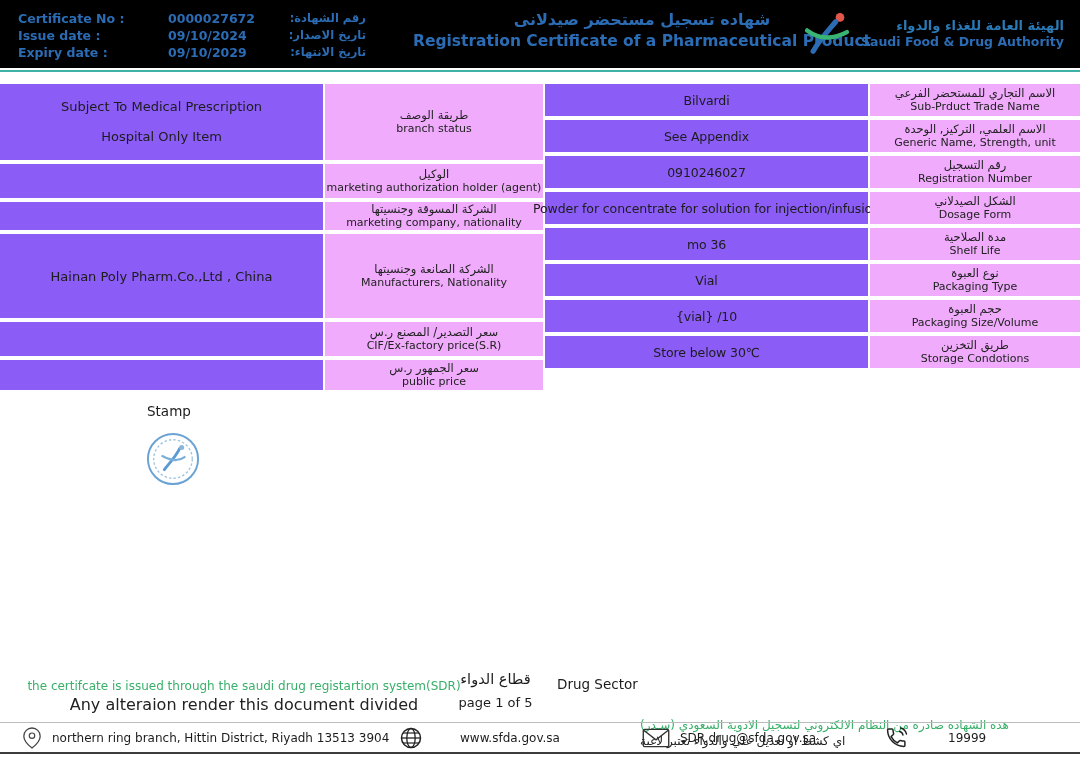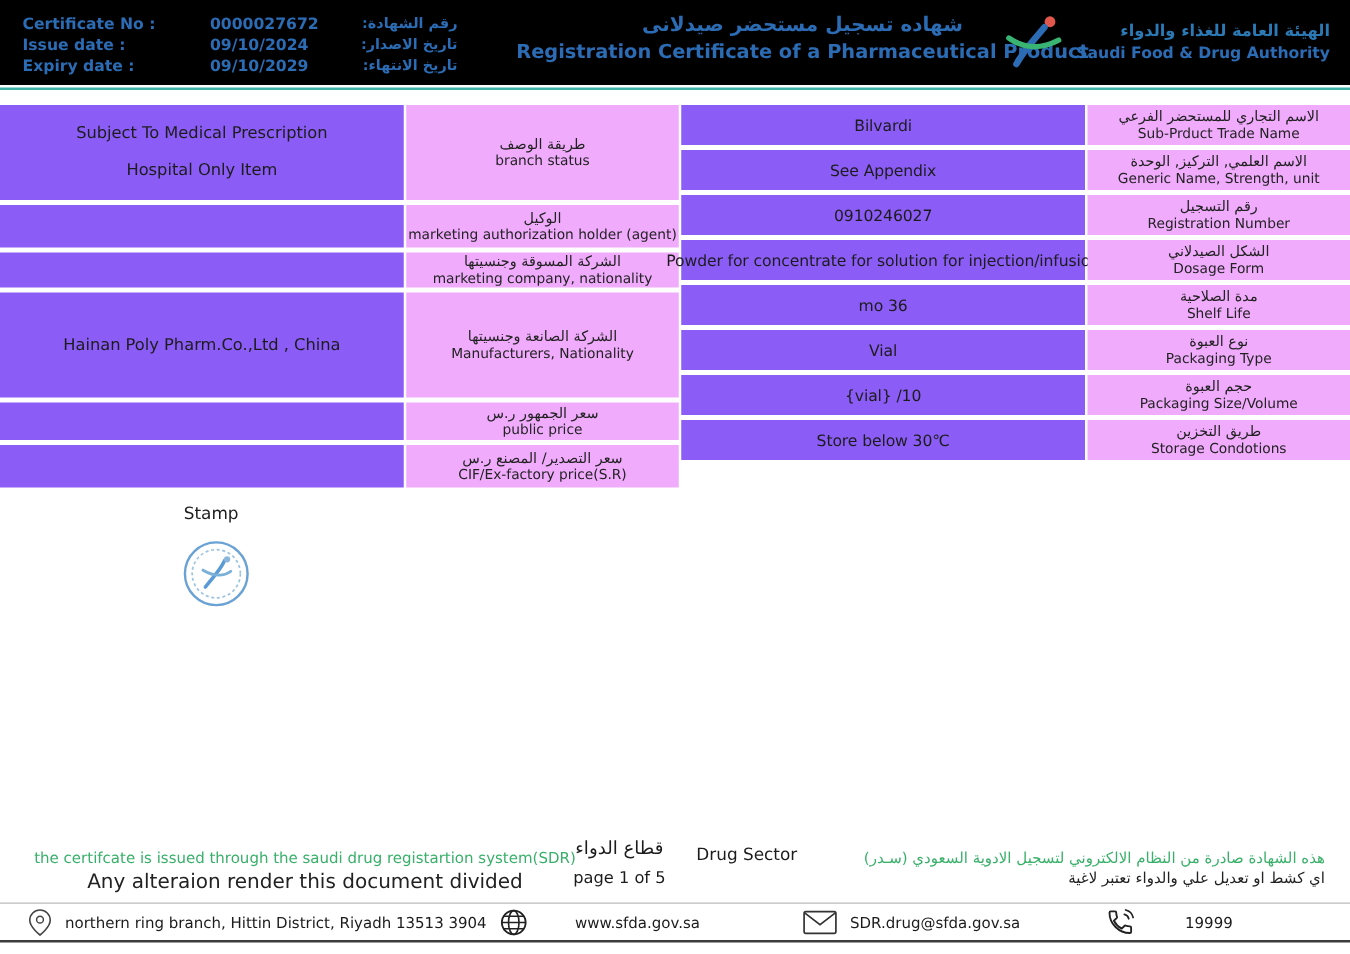--- a/index.html
+++ b/index.html
@@ -45,21 +45,21 @@
 
   
   .note-en { position:absolute; left:18px; top:679px; width:452px; text-align:center; }
   .note-en .g { color:#39b06a; font-size:12px; }
   .note-en .d { color:#222; font-size:16px; margin-top:2px; }
   .sector-ar { position:absolute; left:448px; top:671px; width:95px; text-align:center;
                font-size:14.5px; color:#1c1c1c; direction:rtl; }
   .page-no  { position:absolute; left:448px; top:695px; width:95px; text-align:center;
               font-size:13px; color:#1c1c1c; }
   .sector-en { position:absolute; left:557px; top:676px; font-size:13.5px; color:#1c1c1c; }
-  .note-ar { position:absolute; left:640px; top:679px; width:420px; text-align:right; direction:rtl; }
+  .note-ar { position:absolute; left:640px; top:718px; width:420px; text-align:left; direction:rtl; }
   .note-ar .g { color:#39b06a; font-size:12px; }
   .note-ar .d { color:#222; font-size:12px; margin-top:2px; }
 
   
   .foot-topline { position:absolute; left:0; top:722px; width:1080px; height:1px; background:#bcbcbc; }
   .foot-botline { position:absolute; left:0; top:752px; width:1080px; height:2px; background:#3c3c3c; }
   .foot-item { position:absolute; top:726px; height:24px; display:flex; align-items:center; gap:10px;
                font-size:12px; color:#1c1c1c; }
   .fi-addr  { left:22px; }
   .fi-web   { left:400px; }
@@ -130,32 +130,32 @@
         <div class="en">marketing company, nationality</div>
       </div>
     </div>
     <div class="trow" style="height:84px">
       <div class="tval">Hainan Poly Pharm.Co.,Ltd , China</div>
       <div class="tlab">
         <div class="ar">الشركة الصانعة وجنسيتها</div>
         <div class="en">Manufacturers, Nationality</div>
       </div>
     </div>
+    <div class="trow" style="height:34px">
+      <div class="tval"></div>
+      <div class="tlab">
+        <div class="ar">سعر التصدير/ المصنع ر.س</div>
+        <div class="en">CIF/Ex-factory price(S.R)</div>
+      </div>
+    </div>
     <div class="trow" style="height:30px">
       <div class="tval"></div>
       <div class="tlab">
         <div class="ar">سعر الجمهور ر.س</div>
         <div class="en">public price</div>
-      </div>
-    </div>
-    <div class="trow" style="height:34px">
-      <div class="tval"></div>
-      <div class="tlab">
-        <div class="ar">سعر التصدير/ المصنع ر.س</div>
-        <div class="en">CIF/Ex-factory price(S.R)</div>
       </div>
     </div>
   </div>
 
   <div class="tbl tbl-right">
     <div class="trow">
       <div class="tval">Bilvardi</div>
       <div class="tlab">
         <div class="ar">الاسم التجاري للمستحضر الفرعي</div>
         <div class="en">Sub-Prduct Trade Name</div>

